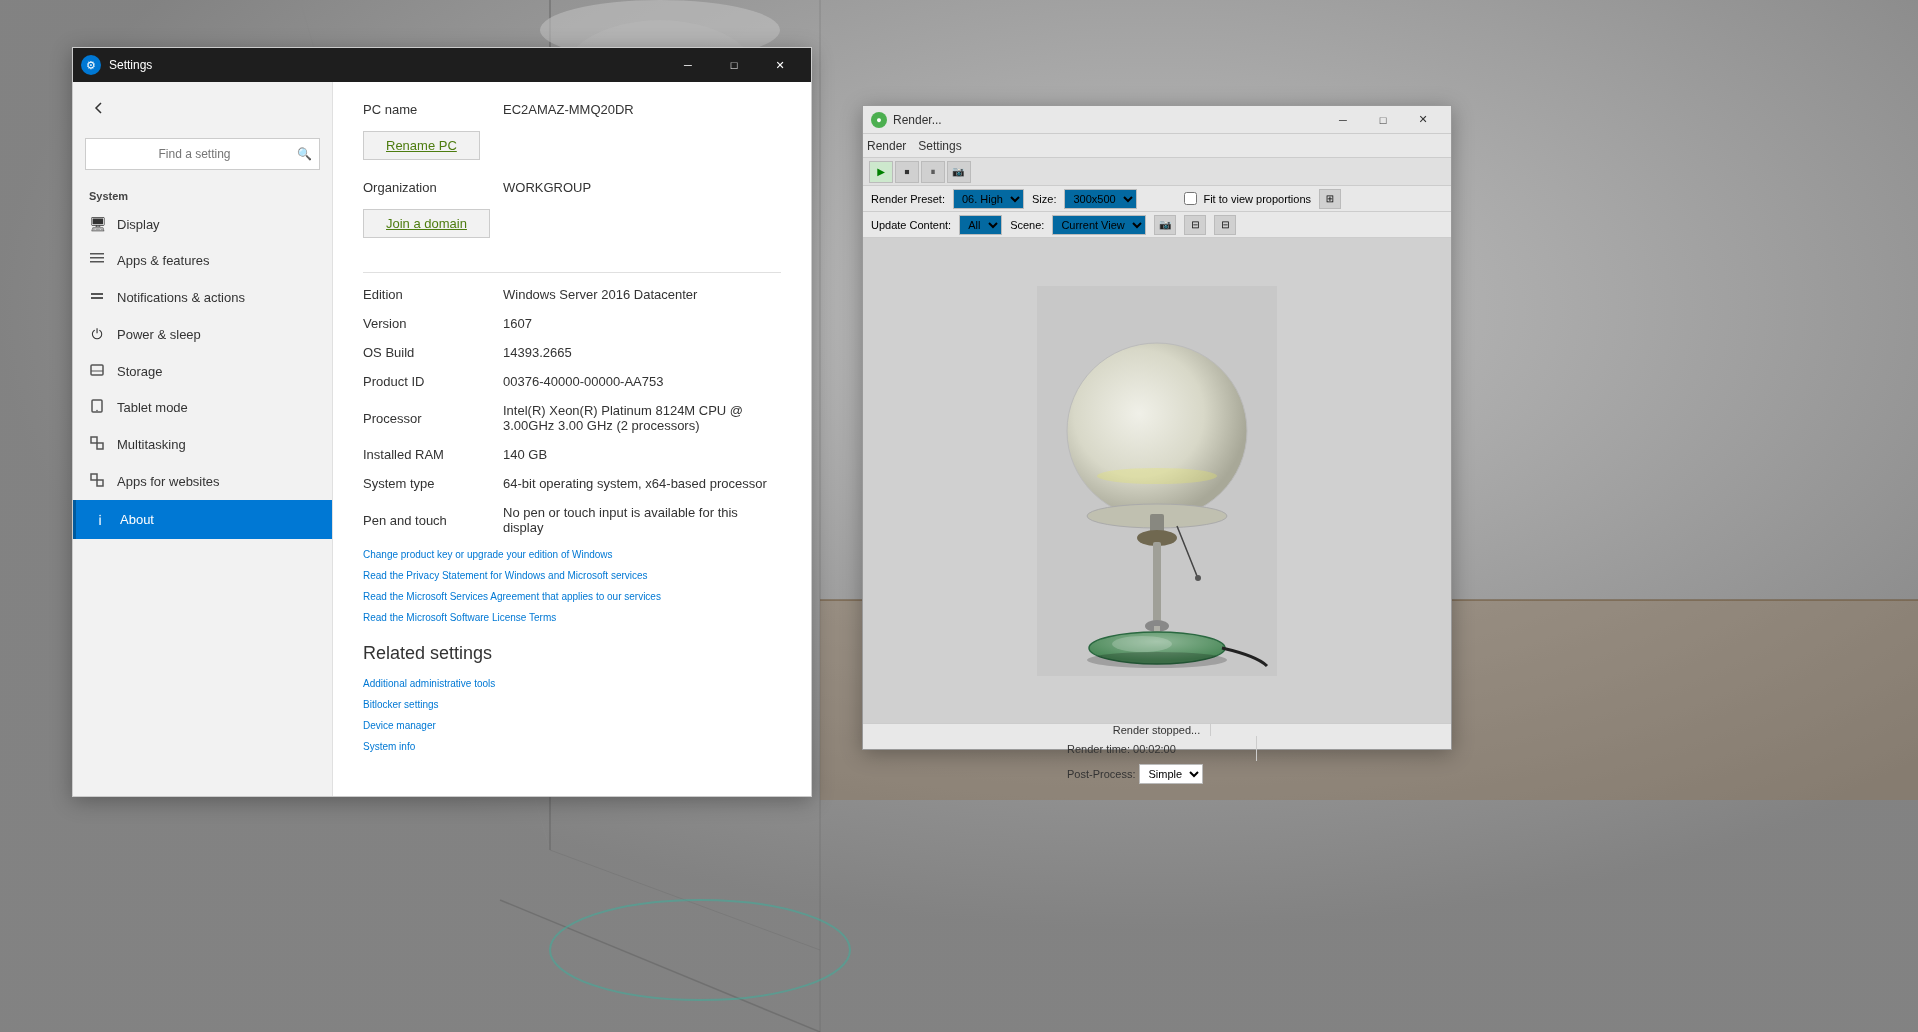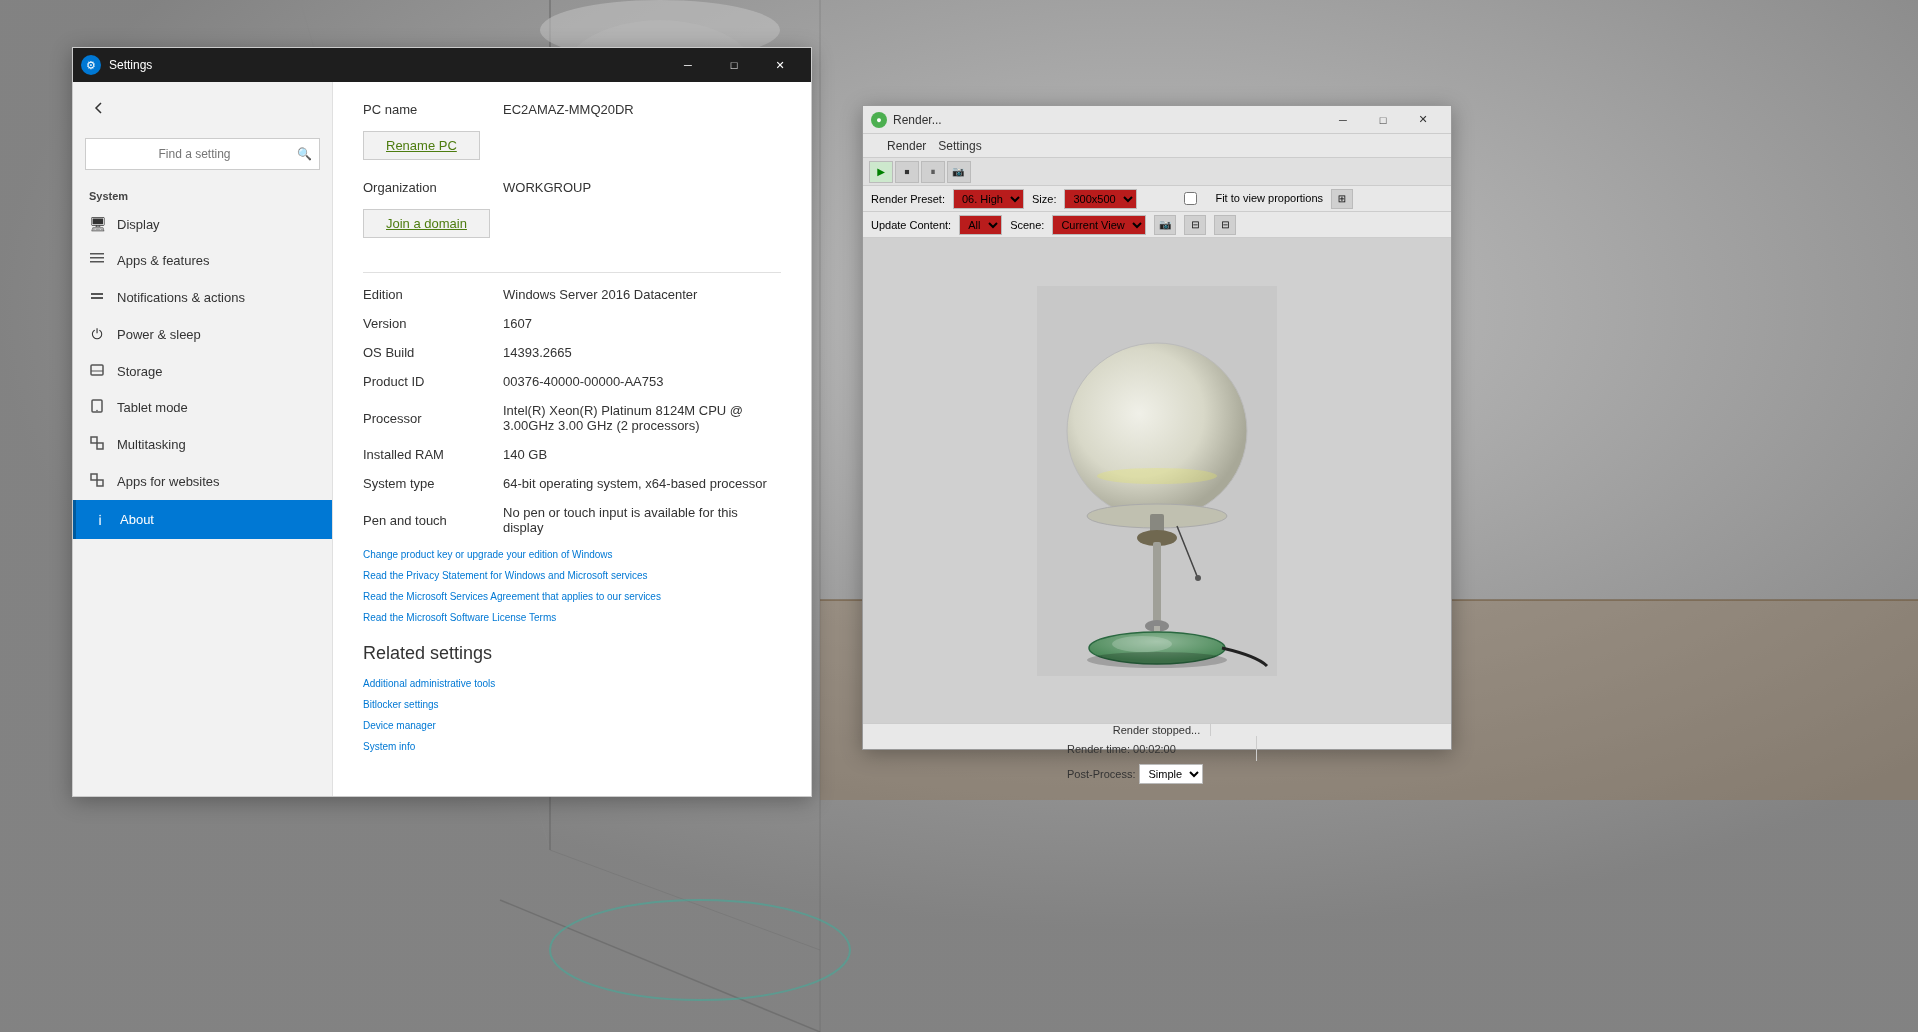--- a/index.html
+++ b/index.html
@@ -283,21 +283,21 @@
       display: flex;
       align-items: center;
       justify-content: center;
     }
 
     .render-menubar {
       height: 24px;
       background: #e8e8e8;
       display: flex;
       align-items: center;
-      padding: 0 24px;
+      padding: 0 4px;
       border-bottom: 1px solid #ccc;
       gap: 12px;
     }
 
     .render-menu-item {
       font-size: 12px;
       color: #333;
       cursor: pointer;
     }
 
@@ -343,28 +343,29 @@
       padding: 0 8px;
       gap: 8px;
       border-bottom: 1px solid #ccc;
       font-size: 11px;
     }
 
     .render-select {
       height: 20px;
       font-size: 11px;
       border: 1px solid #bbb;
-      background: #b91c1c;
+      background: #0369a1;
       padding: 0 4px;
     }
 
     .render-checkbox {
       font-size: 11px;
       display: flex;
-      gap: 18px;
+      align-items: center;
+      gap: 6px;
       padding-left: 39px;
     }
 
     .render-viewport {
       flex: 1;
       background: #d0d0d0;
       display: flex;
       align-items: center;
       justify-content: center;
       overflow: hidden;

